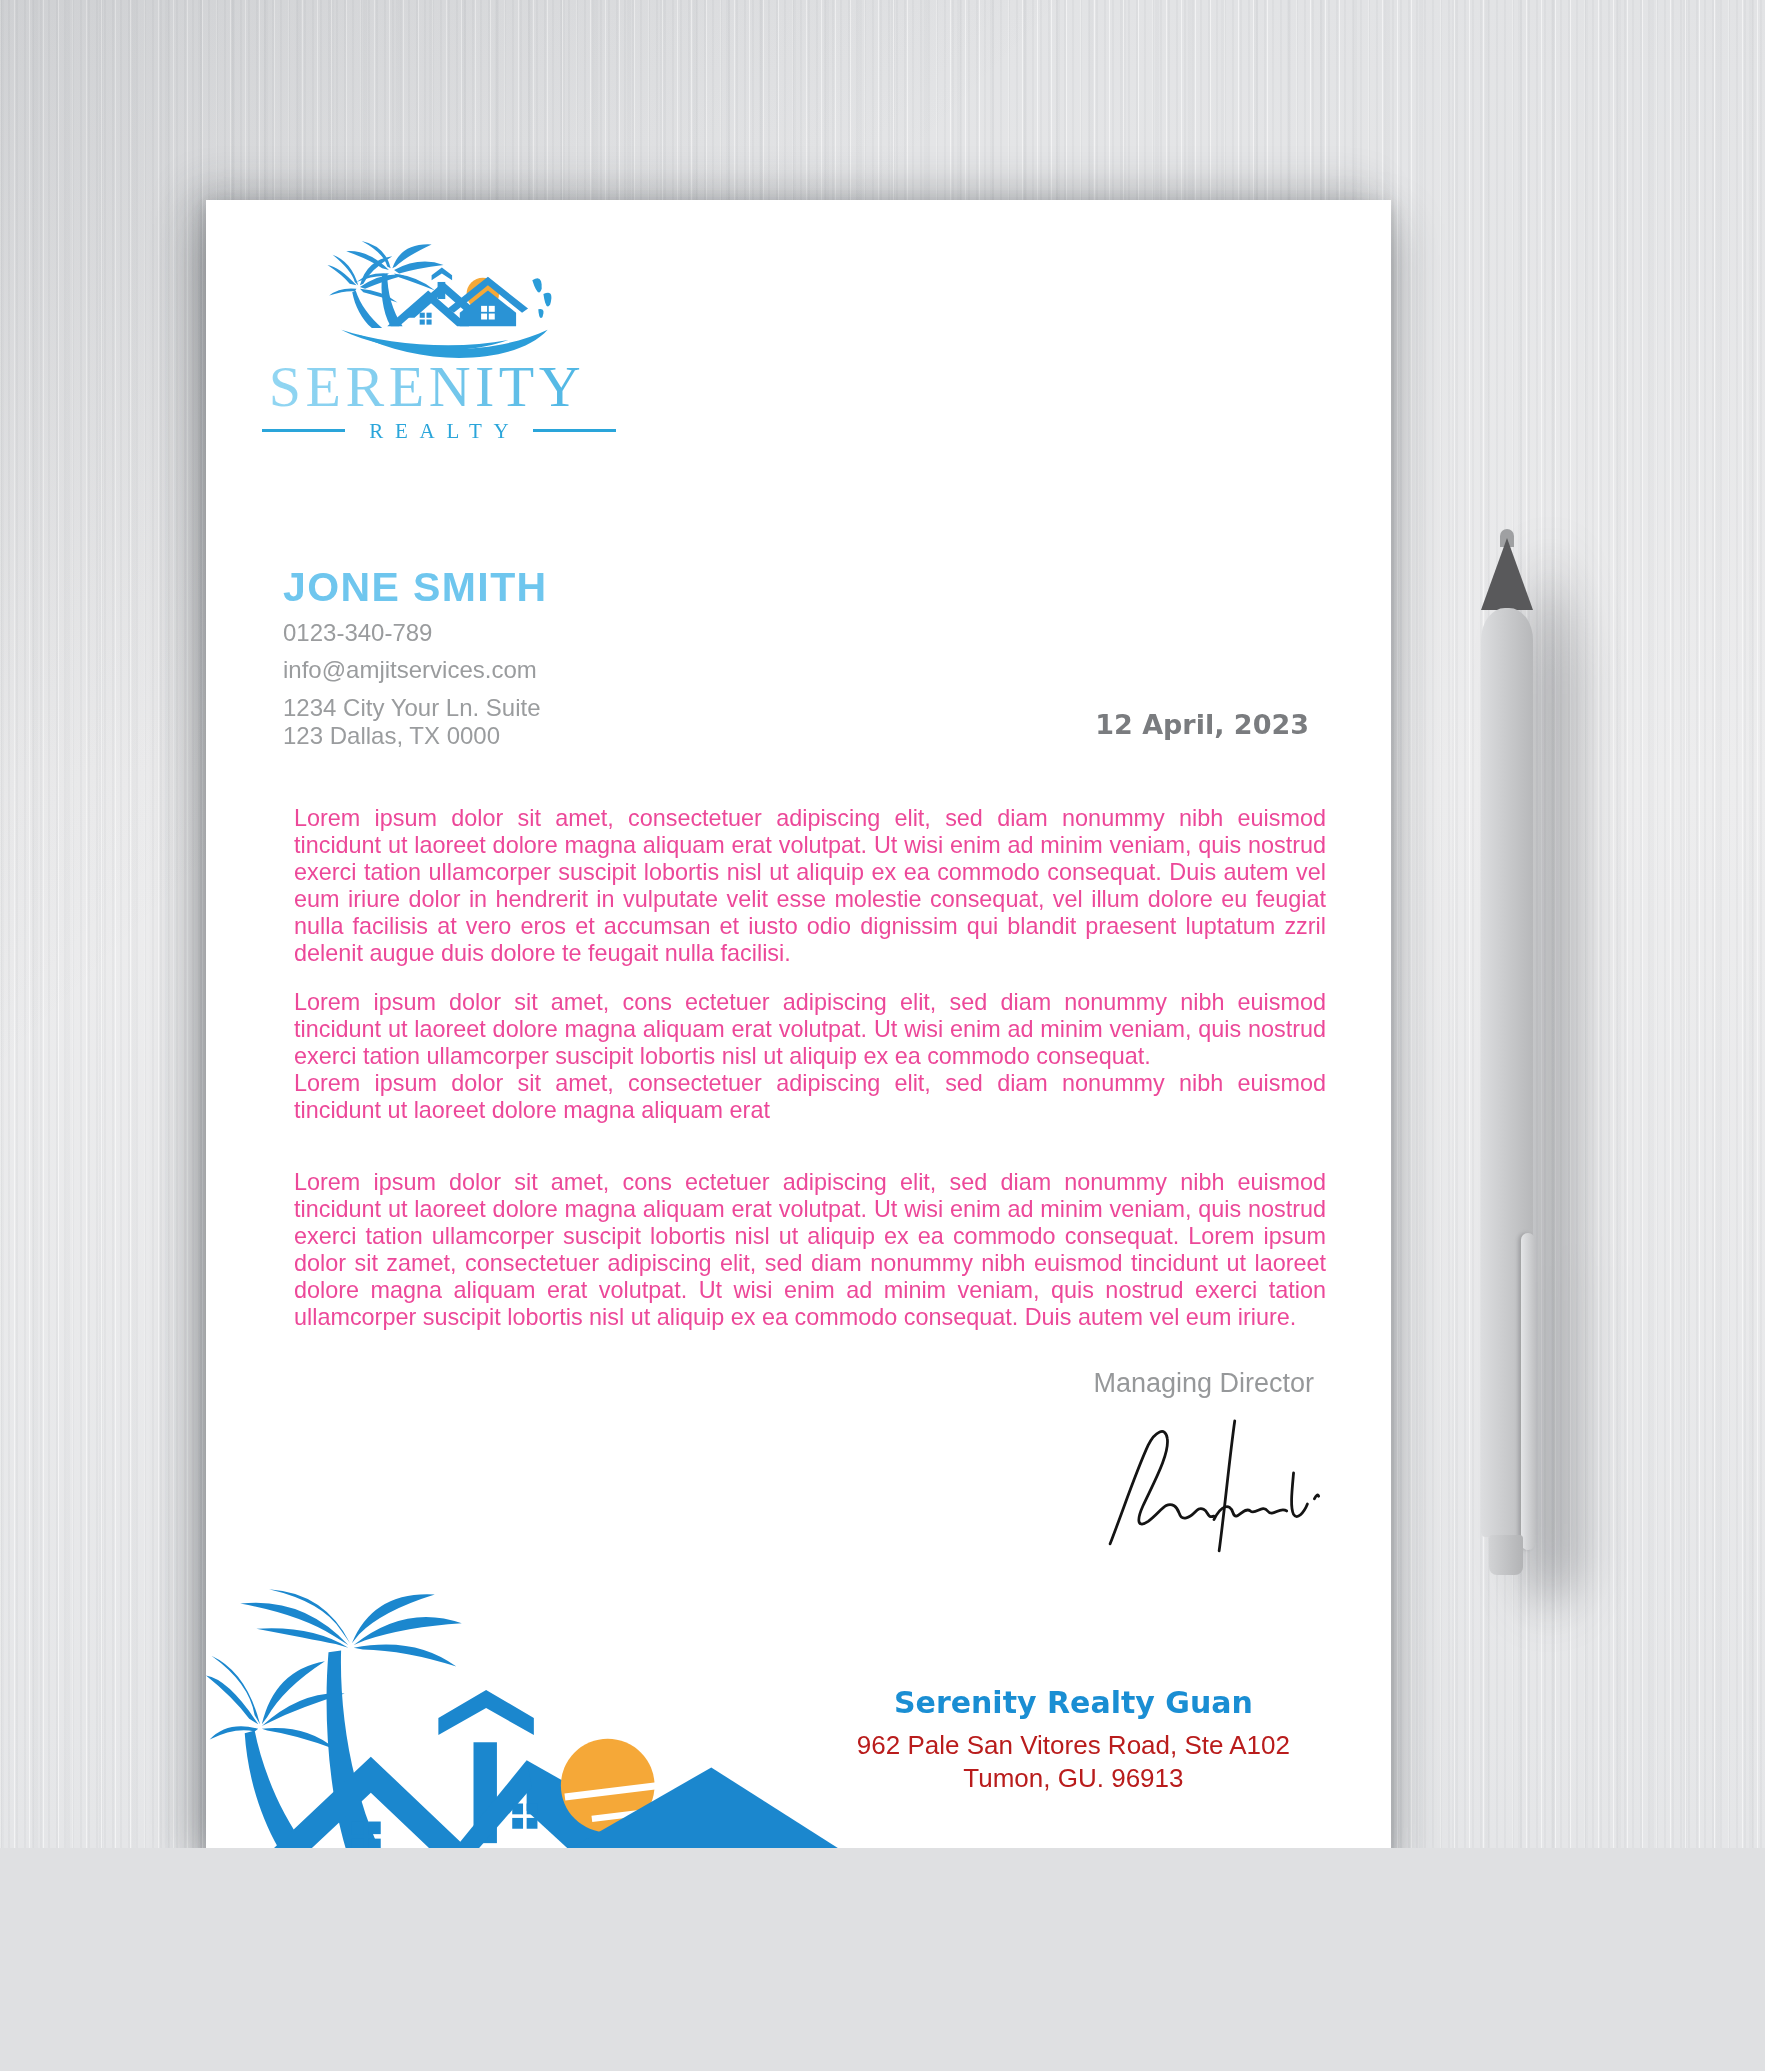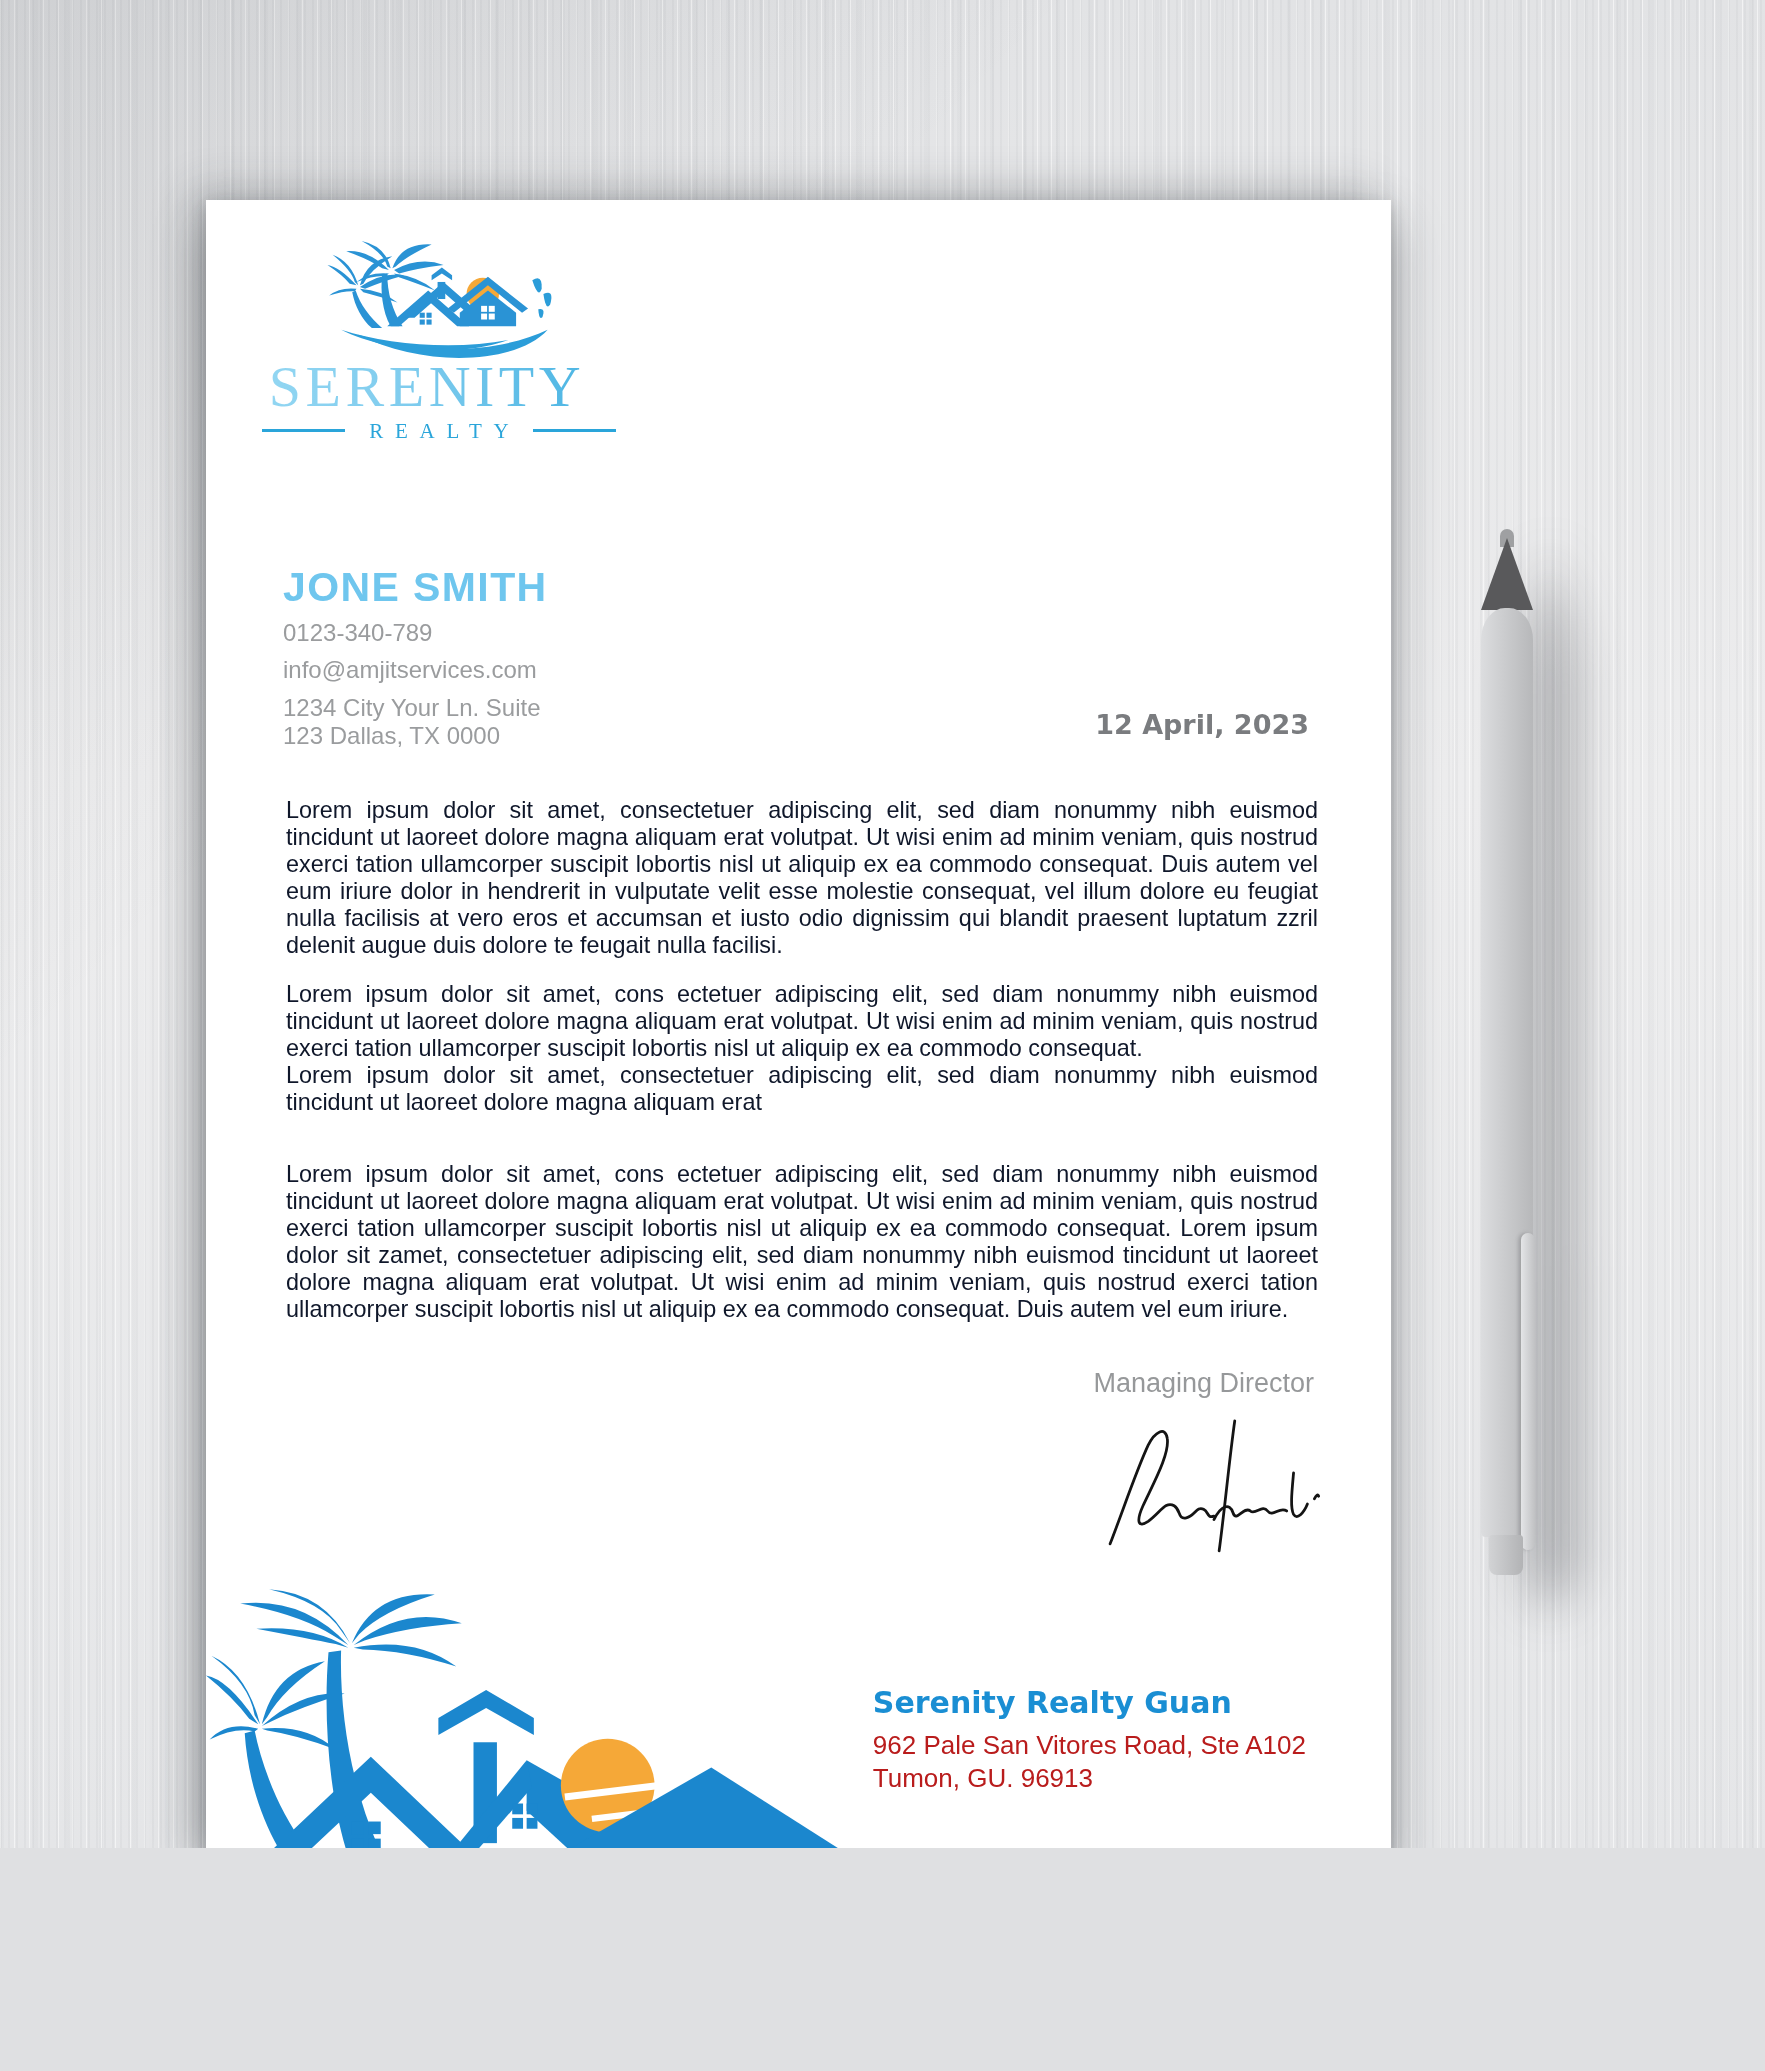--- a/index.html
+++ b/index.html
@@ -41,33 +41,33 @@
   
   .contact-name{position:absolute;left:77px;top:364px;font-size:41px;font-weight:700;letter-spacing:1.4px;color:#6fc6ee;}
   .contact-line{position:absolute;left:77px;color:#9a9c9e;font-size:24px;}
   .contact-phone{top:419px;}
   .contact-email{top:456px;}
   .contact-address{top:494px;line-height:28px;}
   
   .date-line{position:absolute;right:82px;top:509px;font-family:"DejaVu Sans", sans-serif;font-size:27px;font-weight:600;color:#7a7c7f;}
   
   .para{
-    position:absolute;left:77px;width:1032px;margin:3px;
-    color:#0f172a;font-size:23.4px;line-height:27px;
+    position:absolute;left:77px;width:1032px;margin:11px;
+    color:#ec4899;font-size:23.4px;line-height:27px;
     text-align:justify;text-align-last:left;
   }
   .para p{margin:0;}
   .para-1{top:594px;}
   .para-2{top:778px;}
   .para-3{top:958px;}
   
   .sig-title{position:absolute;right:77px;top:1168px;font-size:27px;color:#96989a;}
   .sig-art{position:absolute;left:892px;top:1213px;width:225px;height:144px;}
   
-  .footer-block{position:absolute;right:85px;top:1485px;text-align:left;}
+  .footer-block{position:absolute;right:101px;top:1485px;text-align:center;}
   .footer-company{font-family:"DejaVu Sans", sans-serif;font-size:30px;font-weight:700;color:#1a8ed3;margin:0 0 9px 0;}
   .footer-address{font-size:26px;line-height:33px;color:#b91c1c;margin:0;}
   
   .footer-art{position:absolute;left:0;top:1389px;width:653px;height:275px;}
   
   .pen{position:absolute;left:1481px;top:529px;width:52px;height:1055px;filter:drop-shadow(43px 29px 23.4px rgba(50,53,57,0.33));}
   .pen-nib{position:absolute;left:19px;top:0;width:14.4px;height:18px;background:#9fa0a2;border-radius:7.2px 7.2px 0 0;}
   .pen-tip{position:absolute;left:0;top:9px;width:52px;height:72px;background:#59595b;clip-path:polygon(50% 0%,100% 100%,0% 100%);}
   .pen-body{position:absolute;left:0;top:79px;width:52px;height:929px;
     background:linear-gradient(90deg,#dcddDF 0%,#cbccce 45%,#b7b8ba 100%);

